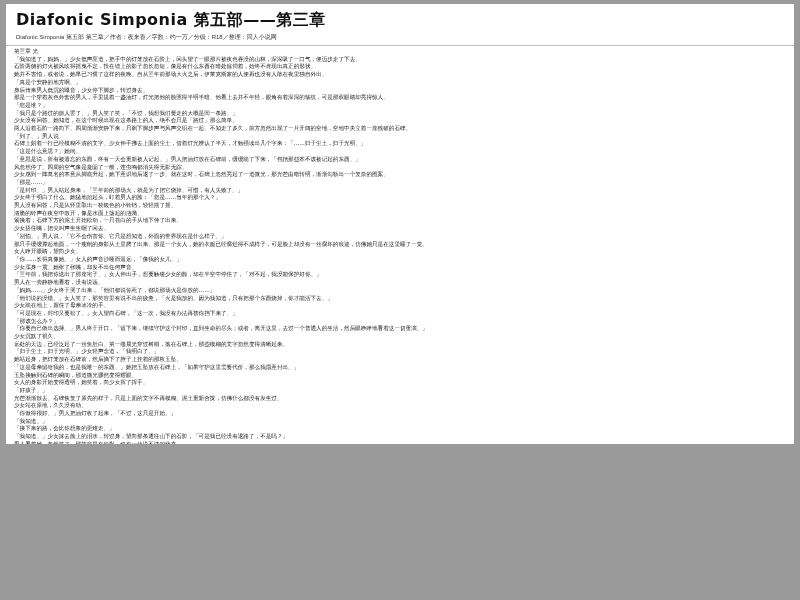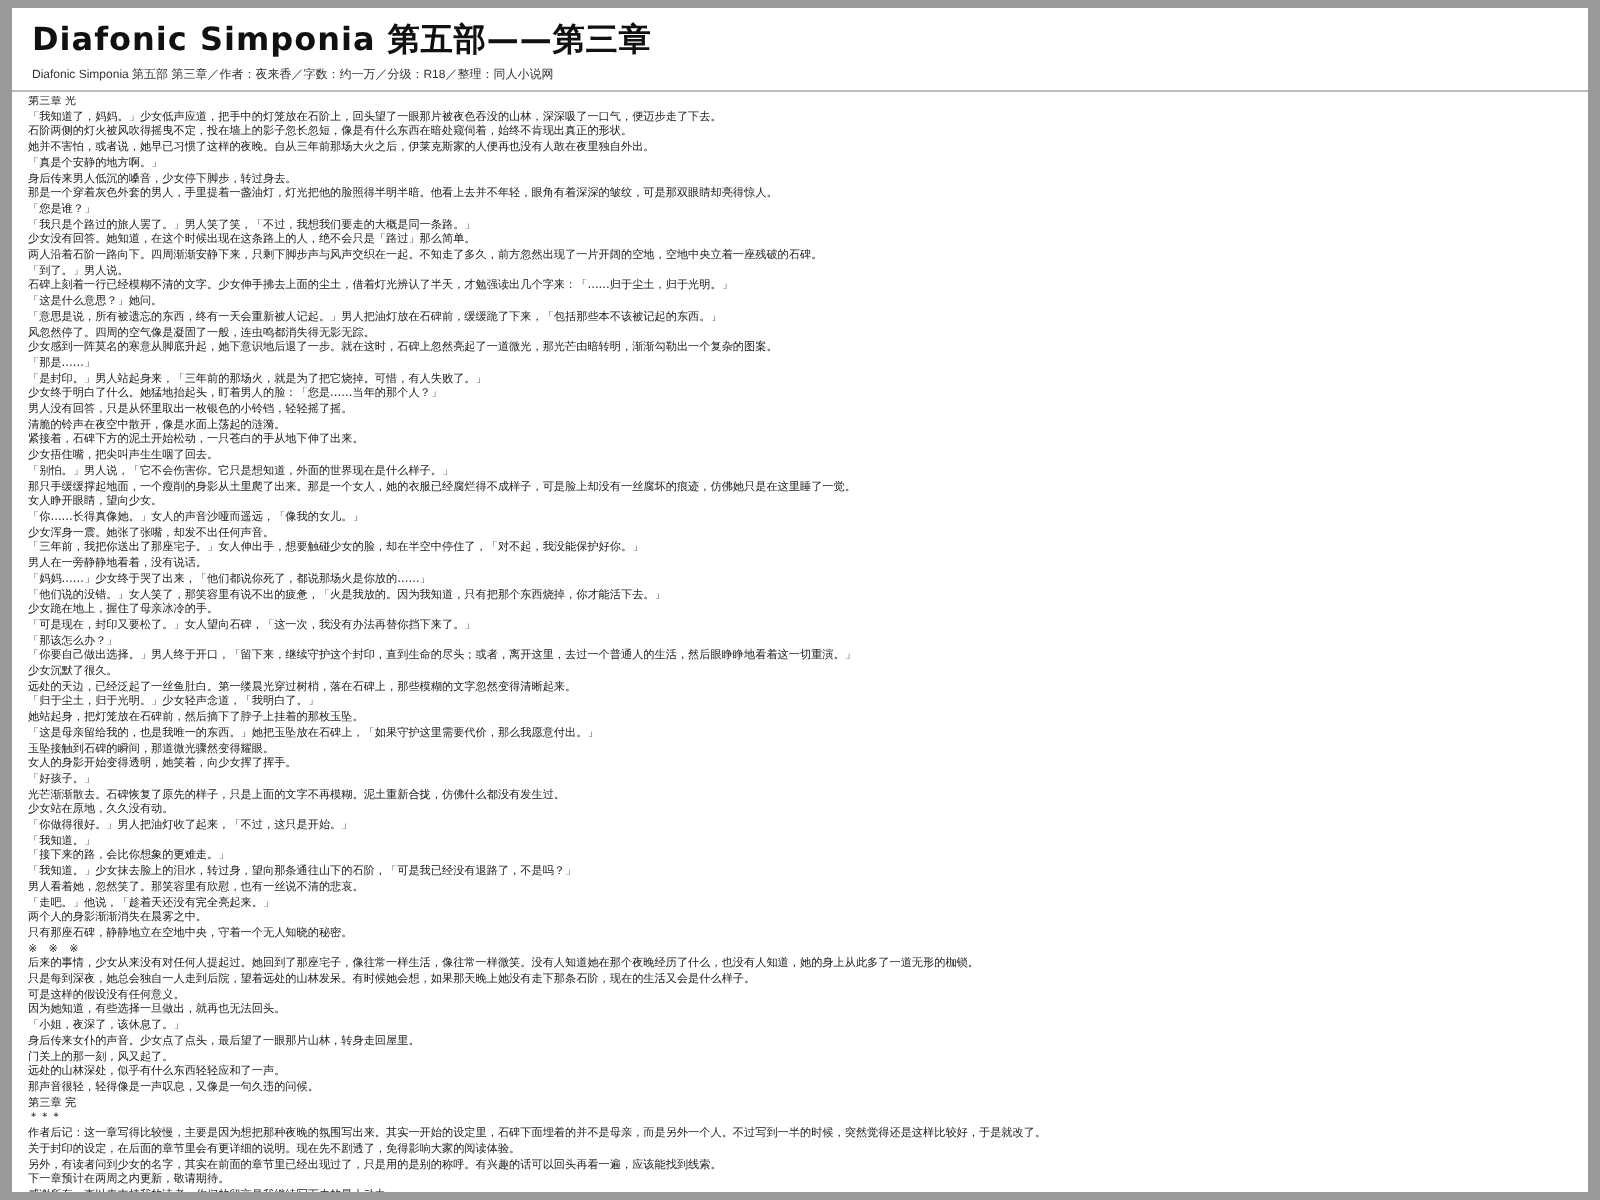--- a/index.html
+++ b/index.html
@@ -11,21 +11,21 @@
     width: 800px;
     height: 600px;
     overflow: hidden;
     font-family: "Liberation Sans", sans-serif;
   }
   .page {
     position: absolute;
     left: 6px;
     top: 4px;
     width: 788px;
-    height: 592px;
+    height: 440px;
     background: #ffffff;
     overflow: hidden;
   }
   .header {
     padding: 6px 10px 0 10px;
   }
   .doc-title {
     font-family: "DejaVu Sans", sans-serif;
     font-size: 16px;
     font-weight: bold;

